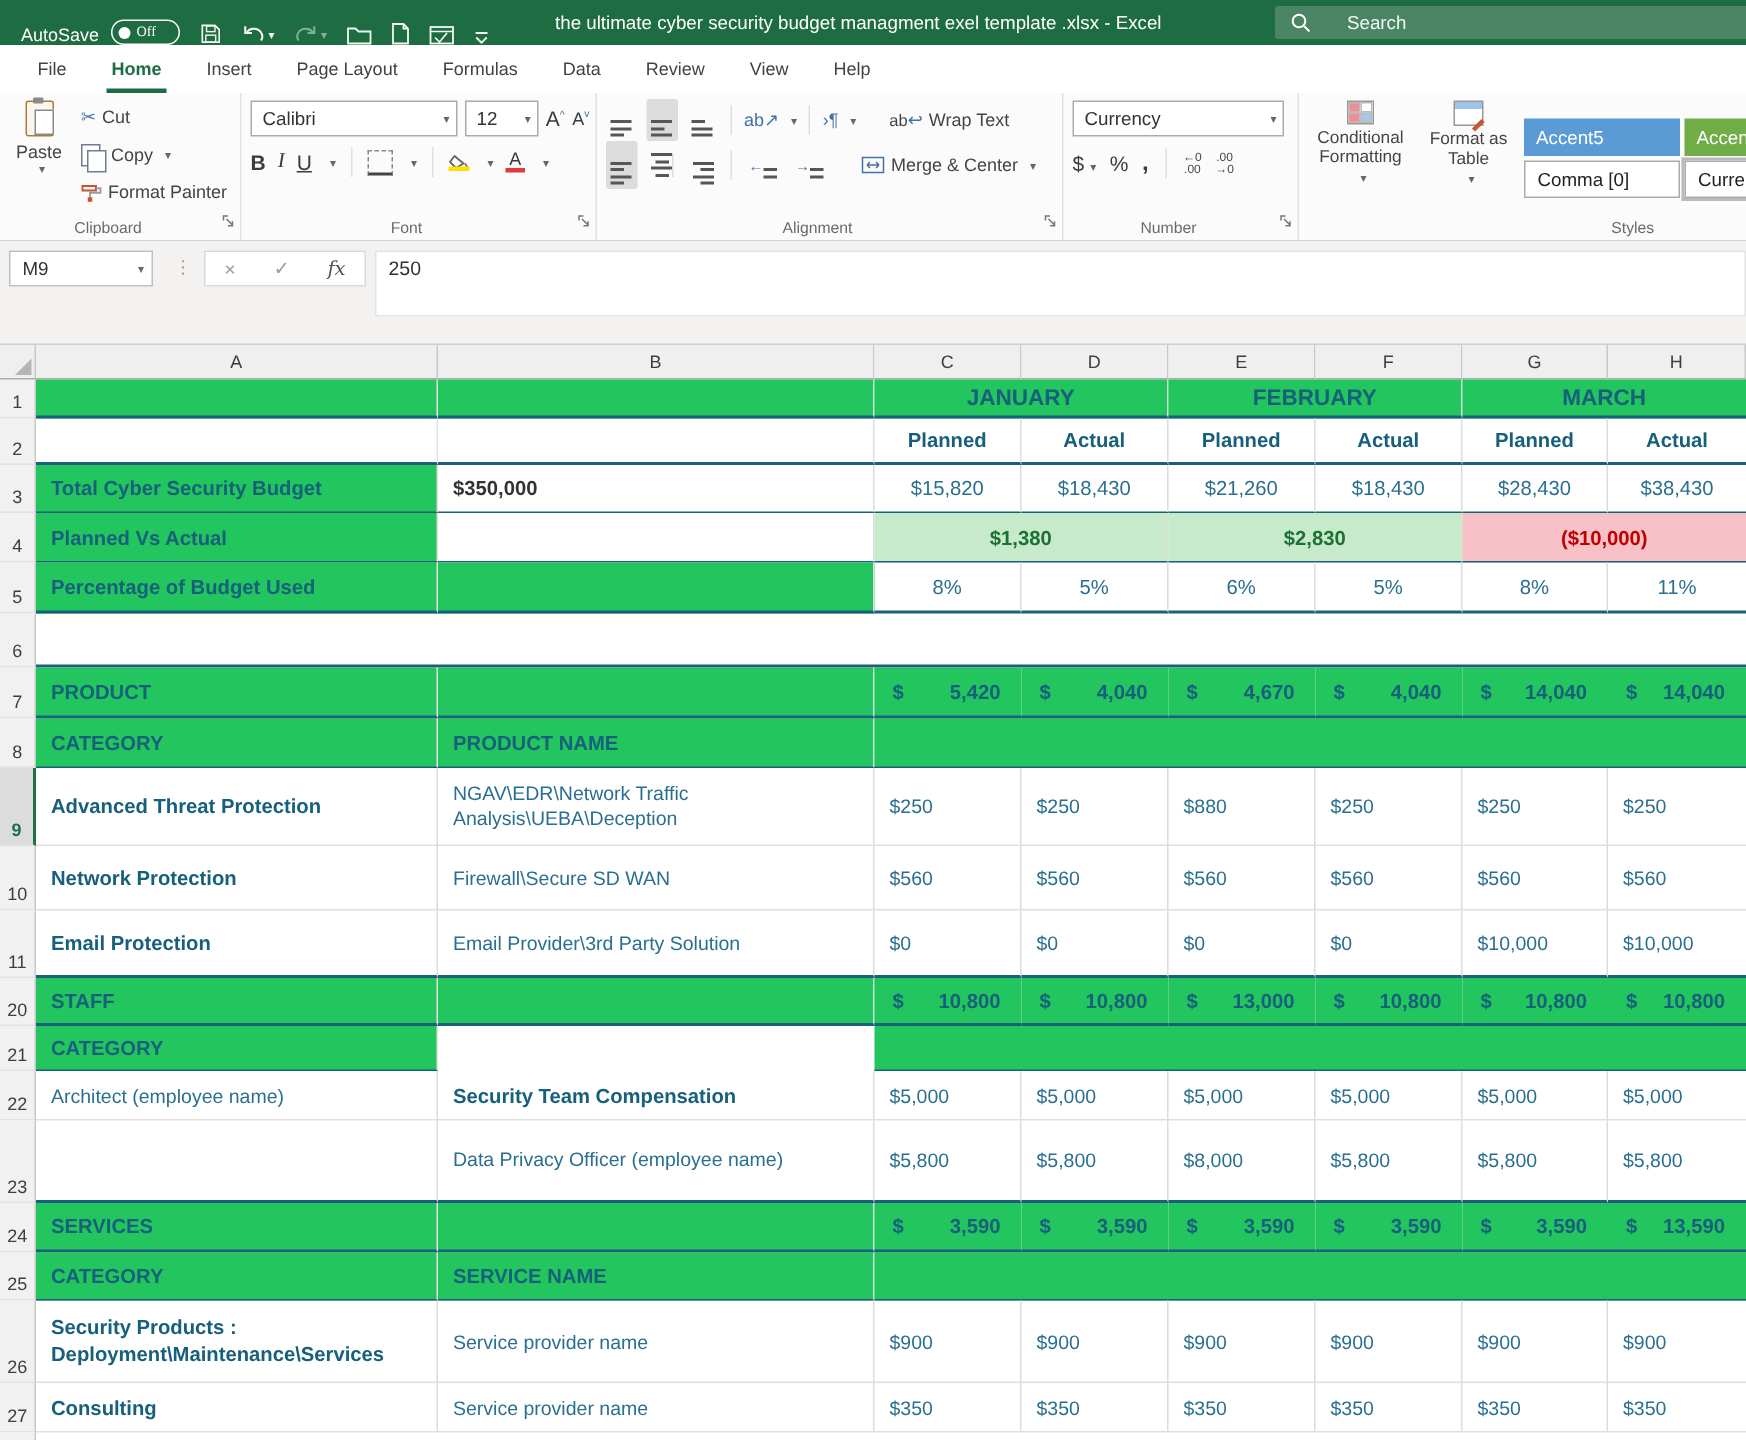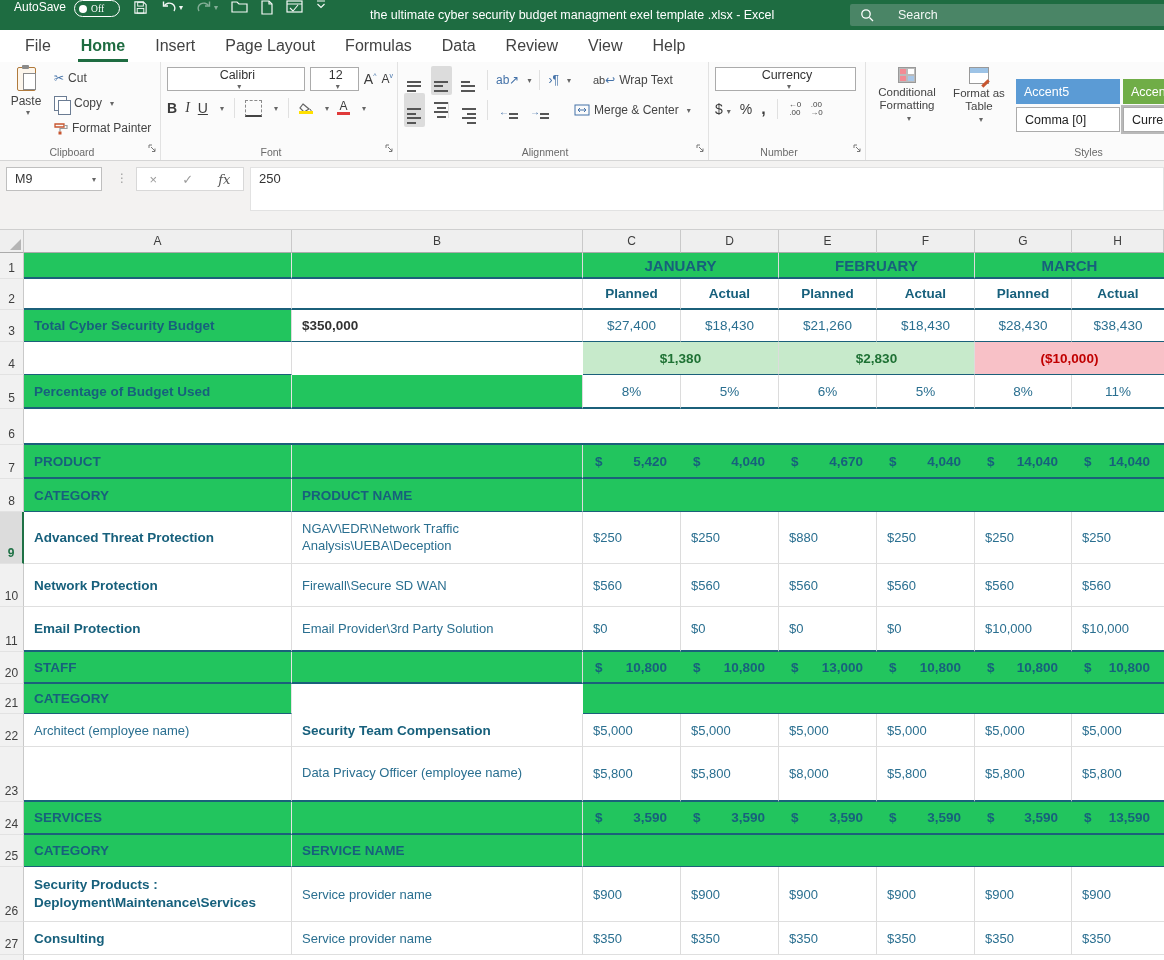--- a/index.html
+++ b/index.html
@@ -1,44 +1,44 @@
 <!DOCTYPE html>
 <html><head>
 <meta charset="utf-8">
 <style>
   html,body{margin:0;padding:0;}
   body{width:1164px;height:960px;overflow:hidden;background:#fff;
        font-family:"Liberation Sans","DejaVu Sans",sans-serif;-webkit-font-smoothing:antialiased;}
   
-  .titlebar{height:30px;background:#1E6C41;color:#fff;display:flex;align-items:flex-start;position:relative;font-size:12px;}
+  .titlebar{height:30px;background:#1E6C41;color:#fff;display:flex;align-items:flex-end;position:relative;font-size:12px;}
   .tb-item{display:flex;align-items:center;margin-left:14px;}
   .autosave-pill{margin-left:8px;width:36px;height:15px;border:1px solid #fff;border-radius:9px;display:flex;align-items:center;padding:0 4px;gap:4px;}
   .autosave-pill .dot{width:8px;height:8px;border-radius:50%;background:#fff;}
   .autosave-pill .st{font-size:9.5px;font-family:Liberation Serif, serif;}
   .qico{margin-left:13px;display:flex;align-items:center;opacity:.95;}
   .qico.dim{opacity:.45;}
   .chev{font-size:8px;margin-left:2px;}
   .tb-title{position:absolute;left:370px;top:0;height:30px;display:flex;align-items:center;font-size:12.5px;white-space:nowrap;}
   .searchbox{position:absolute;left:850px;top:4px;width:314px;height:22px;background:#4A8566;border-radius:2px;display:flex;align-items:center;padding-left:32px;font-size:12.5px;color:#F2F7F4;}
   .searchbox svg{position:absolute;left:38px;}
   .searchbox .stext{margin-left:24px;}
   
   .tabsrow{height:32px;background:#fff;display:flex;align-items:stretch;padding-left:10px;}
-  .rtab{display:flex;align-items:center;padding:0 15px;font-size:16px;color:#424242;position:relative;cursor:default;}
+  .rtab{display:flex;align-items:center;padding:0 15px;font-size:12px;color:#424242;position:relative;cursor:default;}
   .rtab.active{color:#1E6C41;font-weight:700;}
   .rtab.active::after{content:"";position:absolute;left:12px;right:12px;bottom:0;height:3px;background:#1E6C41;}
   
   .ribbon{height:98px;background:#FBFBFB;border-bottom:1px solid #D5D5D5;display:flex;position:relative;overflow:hidden;}
   .rgroup{position:relative;border-right:1px solid #E2E2E2;padding:5px 4px 17px 6px;flex:0 0 auto;}
   .glabel{position:absolute;bottom:2px;left:0;right:16px;text-align:center;font-size:10.5px;color:#6A6A6A;}
   .launch{position:absolute;bottom:3px;right:3px;}
   .btncol{display:flex;flex-direction:column;justify-content:flex-start;gap:3px;}
   .smallbtn{display:flex;align-items:center;gap:4px;font-size:12px;color:#444;height:22px;white-space:nowrap;}
   .bigbtn{display:flex;flex-direction:column;align-items:center;font-size:12px;color:#444;justify-content:flex-start;}
-  .ff-box,.fs-box,.num-box{background:#fff;border:1px solid #ABABAB;height:22px;display:flex;align-items:center;font-size:12.5px;color:#333;padding:0 4px 0 7px;justify-content:space-between;flex-direction:column;}
+  .ff-box,.fs-box,.num-box{background:#fff;border:1px solid #ABABAB;height:22px;display:flex;align-items:center;font-size:12.5px;color:#333;padding:0 4px 0 7px;justify-content:space-between;}
   .dd{color:#666;font-size:8px;margin-left:4px;}
   .fontrow{display:flex;align-items:center;gap:5px;}
   .fmtrow{display:flex;align-items:center;gap:8px;margin-top:7px;font-size:14px;color:#3B3B3B;}
   .bold{font-weight:800;} .ital{font-style:italic;font-family:"Liberation Serif",serif;} .und{text-decoration:underline;}
   .bar-y{display:inline-block;width:14px;height:3px;background:#FFE000;margin-top:-2px;}
   .bar-r{display:inline-block;width:13px;height:3px;background:#E03A3A;}
   .vsep{width:1px;height:20px;background:#E0E0E0;margin:0 2px;}
   .li{display:inline-flex;flex-direction:column;gap:2.5px;width:15px;}
   .li i{height:2px;background:#565656;display:block;}
   .li.c{align-items:center;} .li.r{align-items:flex-end;}
@@ -422,30 +422,31 @@
     <div class="c ctr pa">Planned</div>
     <div class="c ctr pa">Actual</div>
     <div class="c ctr pa">Planned</div>
     <div class="c ctr pa nr">Actual</div>
   </div>
 
   <div class="grow bb1" style="height:32px;">
     <div class="rn">3</div>
     <div class="c gray pad tl">Total Cyber Security Budget</div>
     <div class="c pad dark">$350,000</div>
-    <div class="c ctr num">$27,400</div>
+    <div class="c ctr num">$15,820</div>
     <div class="c ctr num">$18,430</div>
     <div class="c ctr num">$21,260</div>
     <div class="c ctr num">$18,430</div>
     <div class="c ctr num">$28,430</div>
     <div class="c ctr num nr">$38,430</div>
   </div>
 
   <div class="grow bb1" style="height:33px;">
     <div class="rn">4</div>
+    <div class="c gray pad tl">Planned Vs Actual</div>
     <div class="c"></div>
     <div class="c ctr good" style="grid-column:4/6;">
         <span class="gt">$1,380</span>
       </div>
     <div class="c ctr good" style="grid-column:6/8;">
         <span class="gt">$2,830</span>
       </div>
     <div class="c ctr bad nr" style="grid-column:8/10;">
         <span class="bt">($10,000)</span>
       </div>

